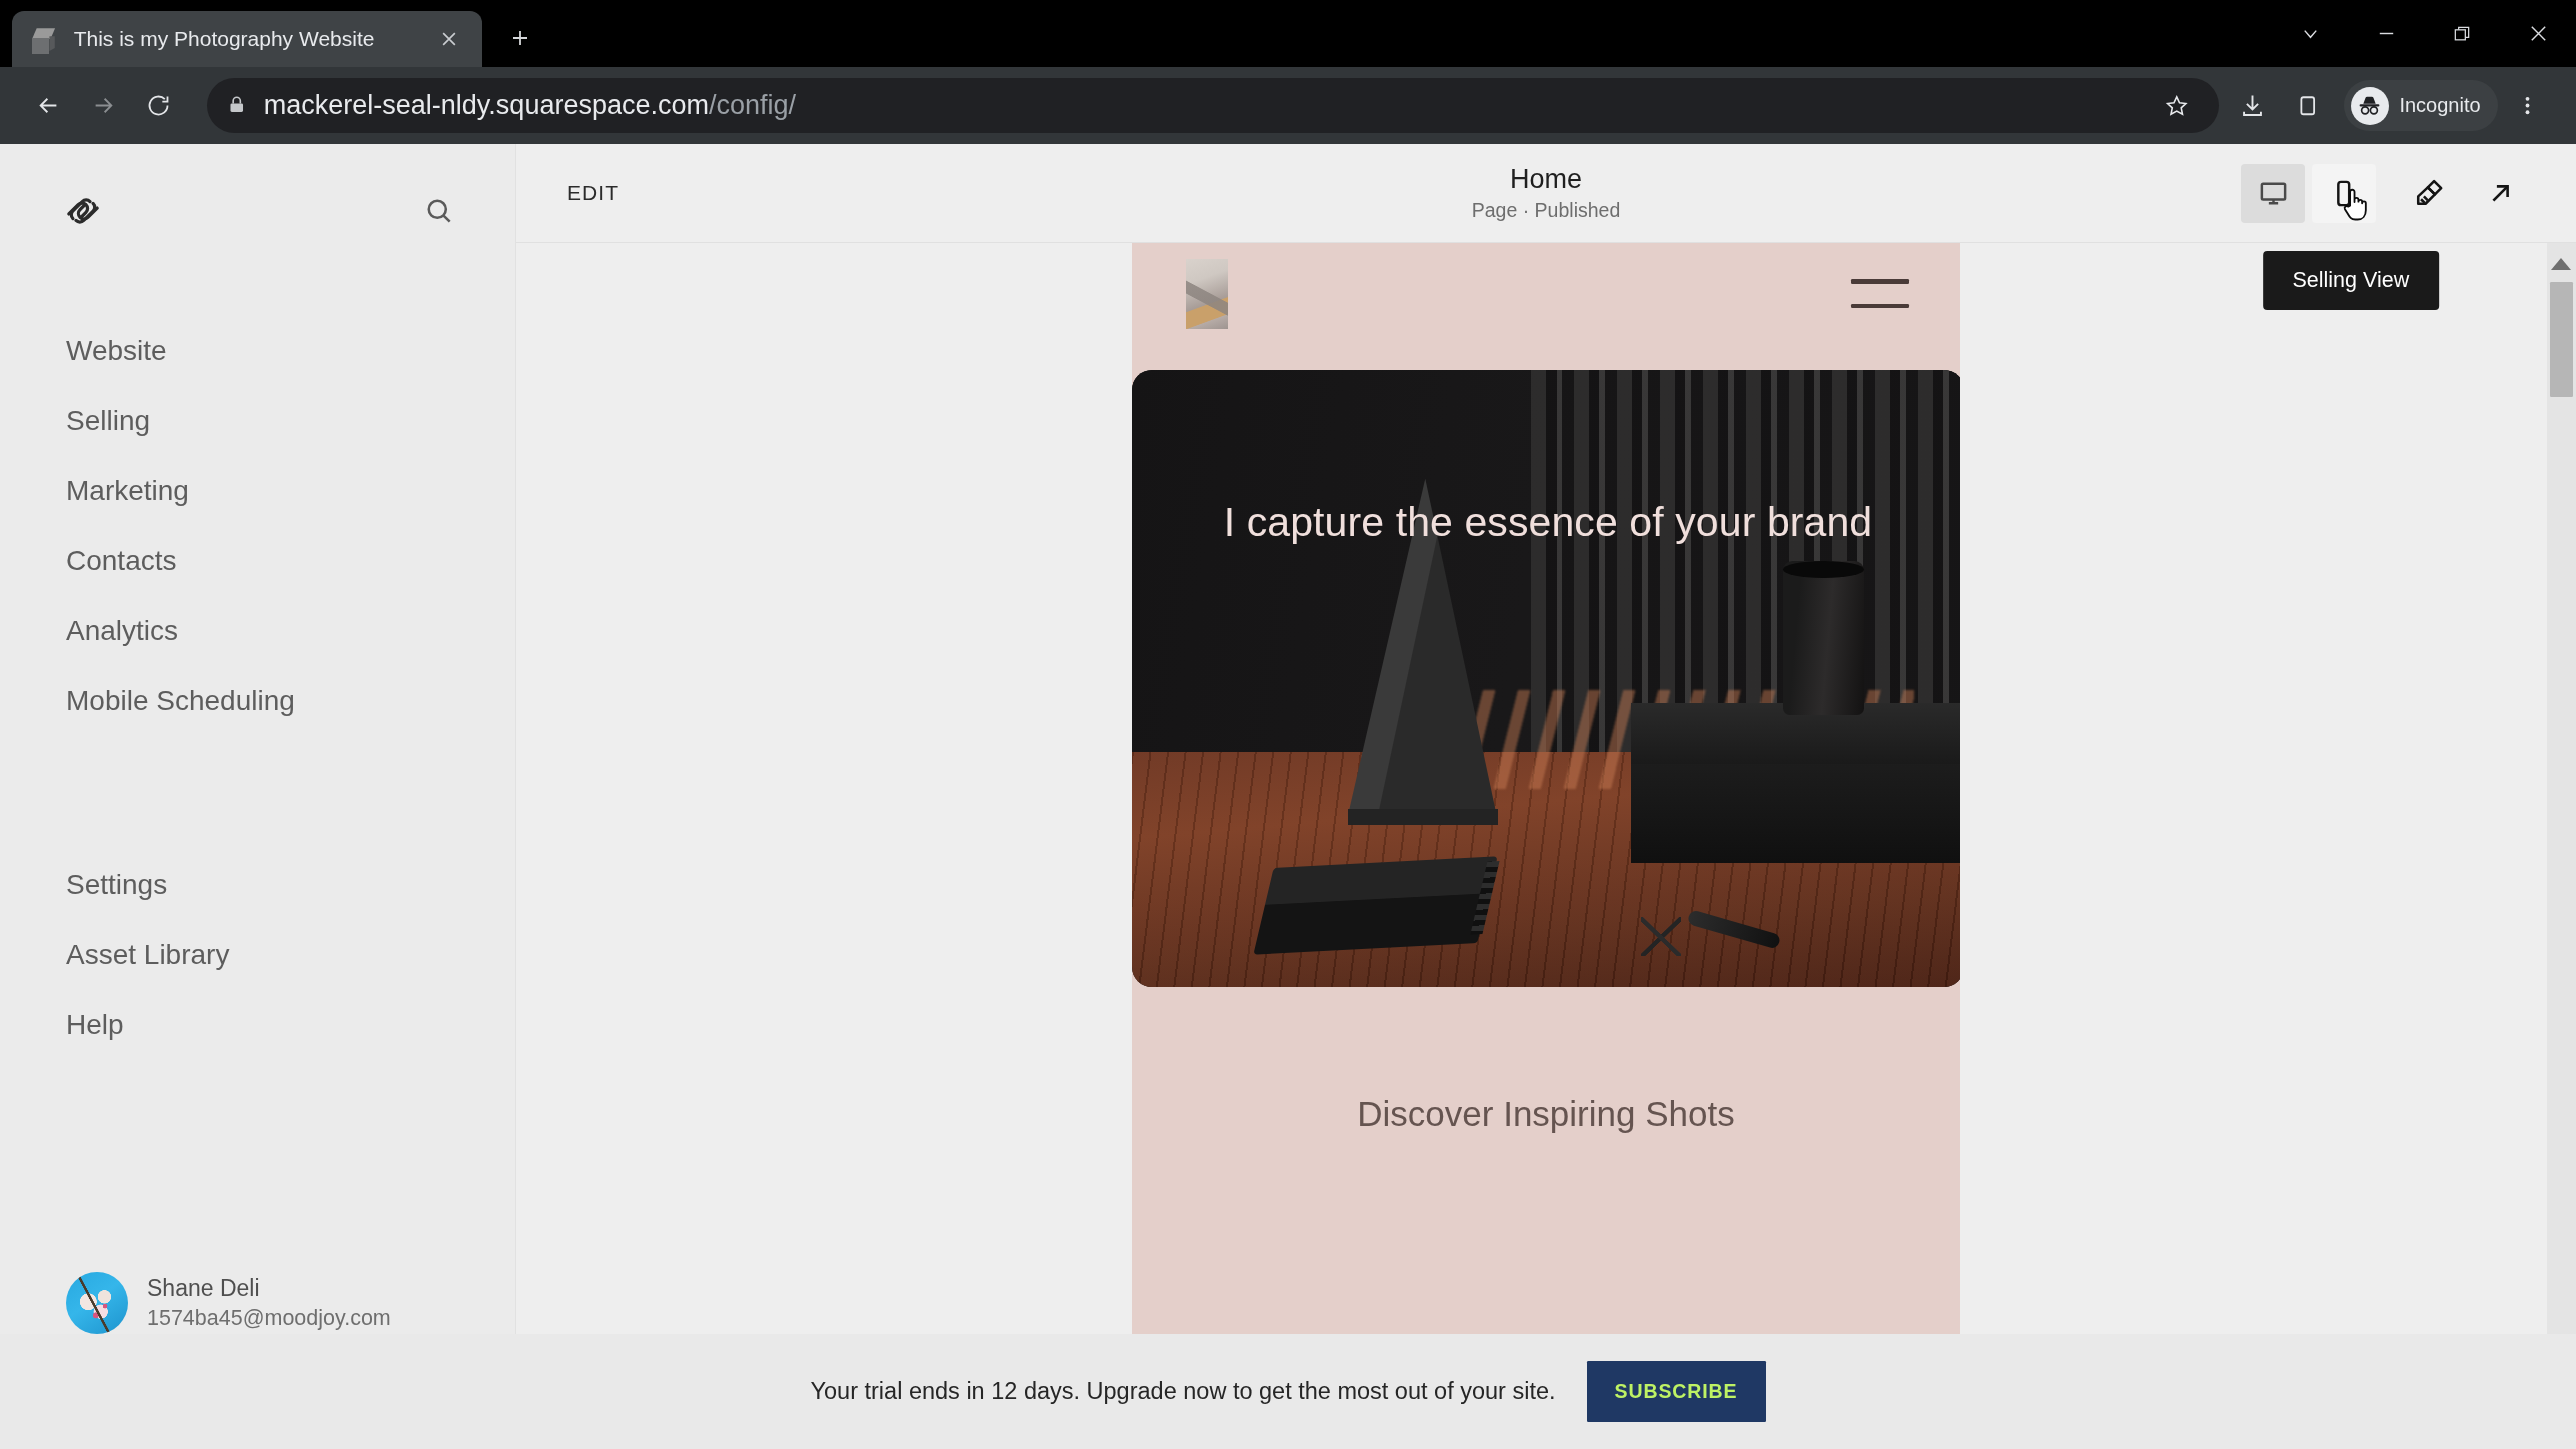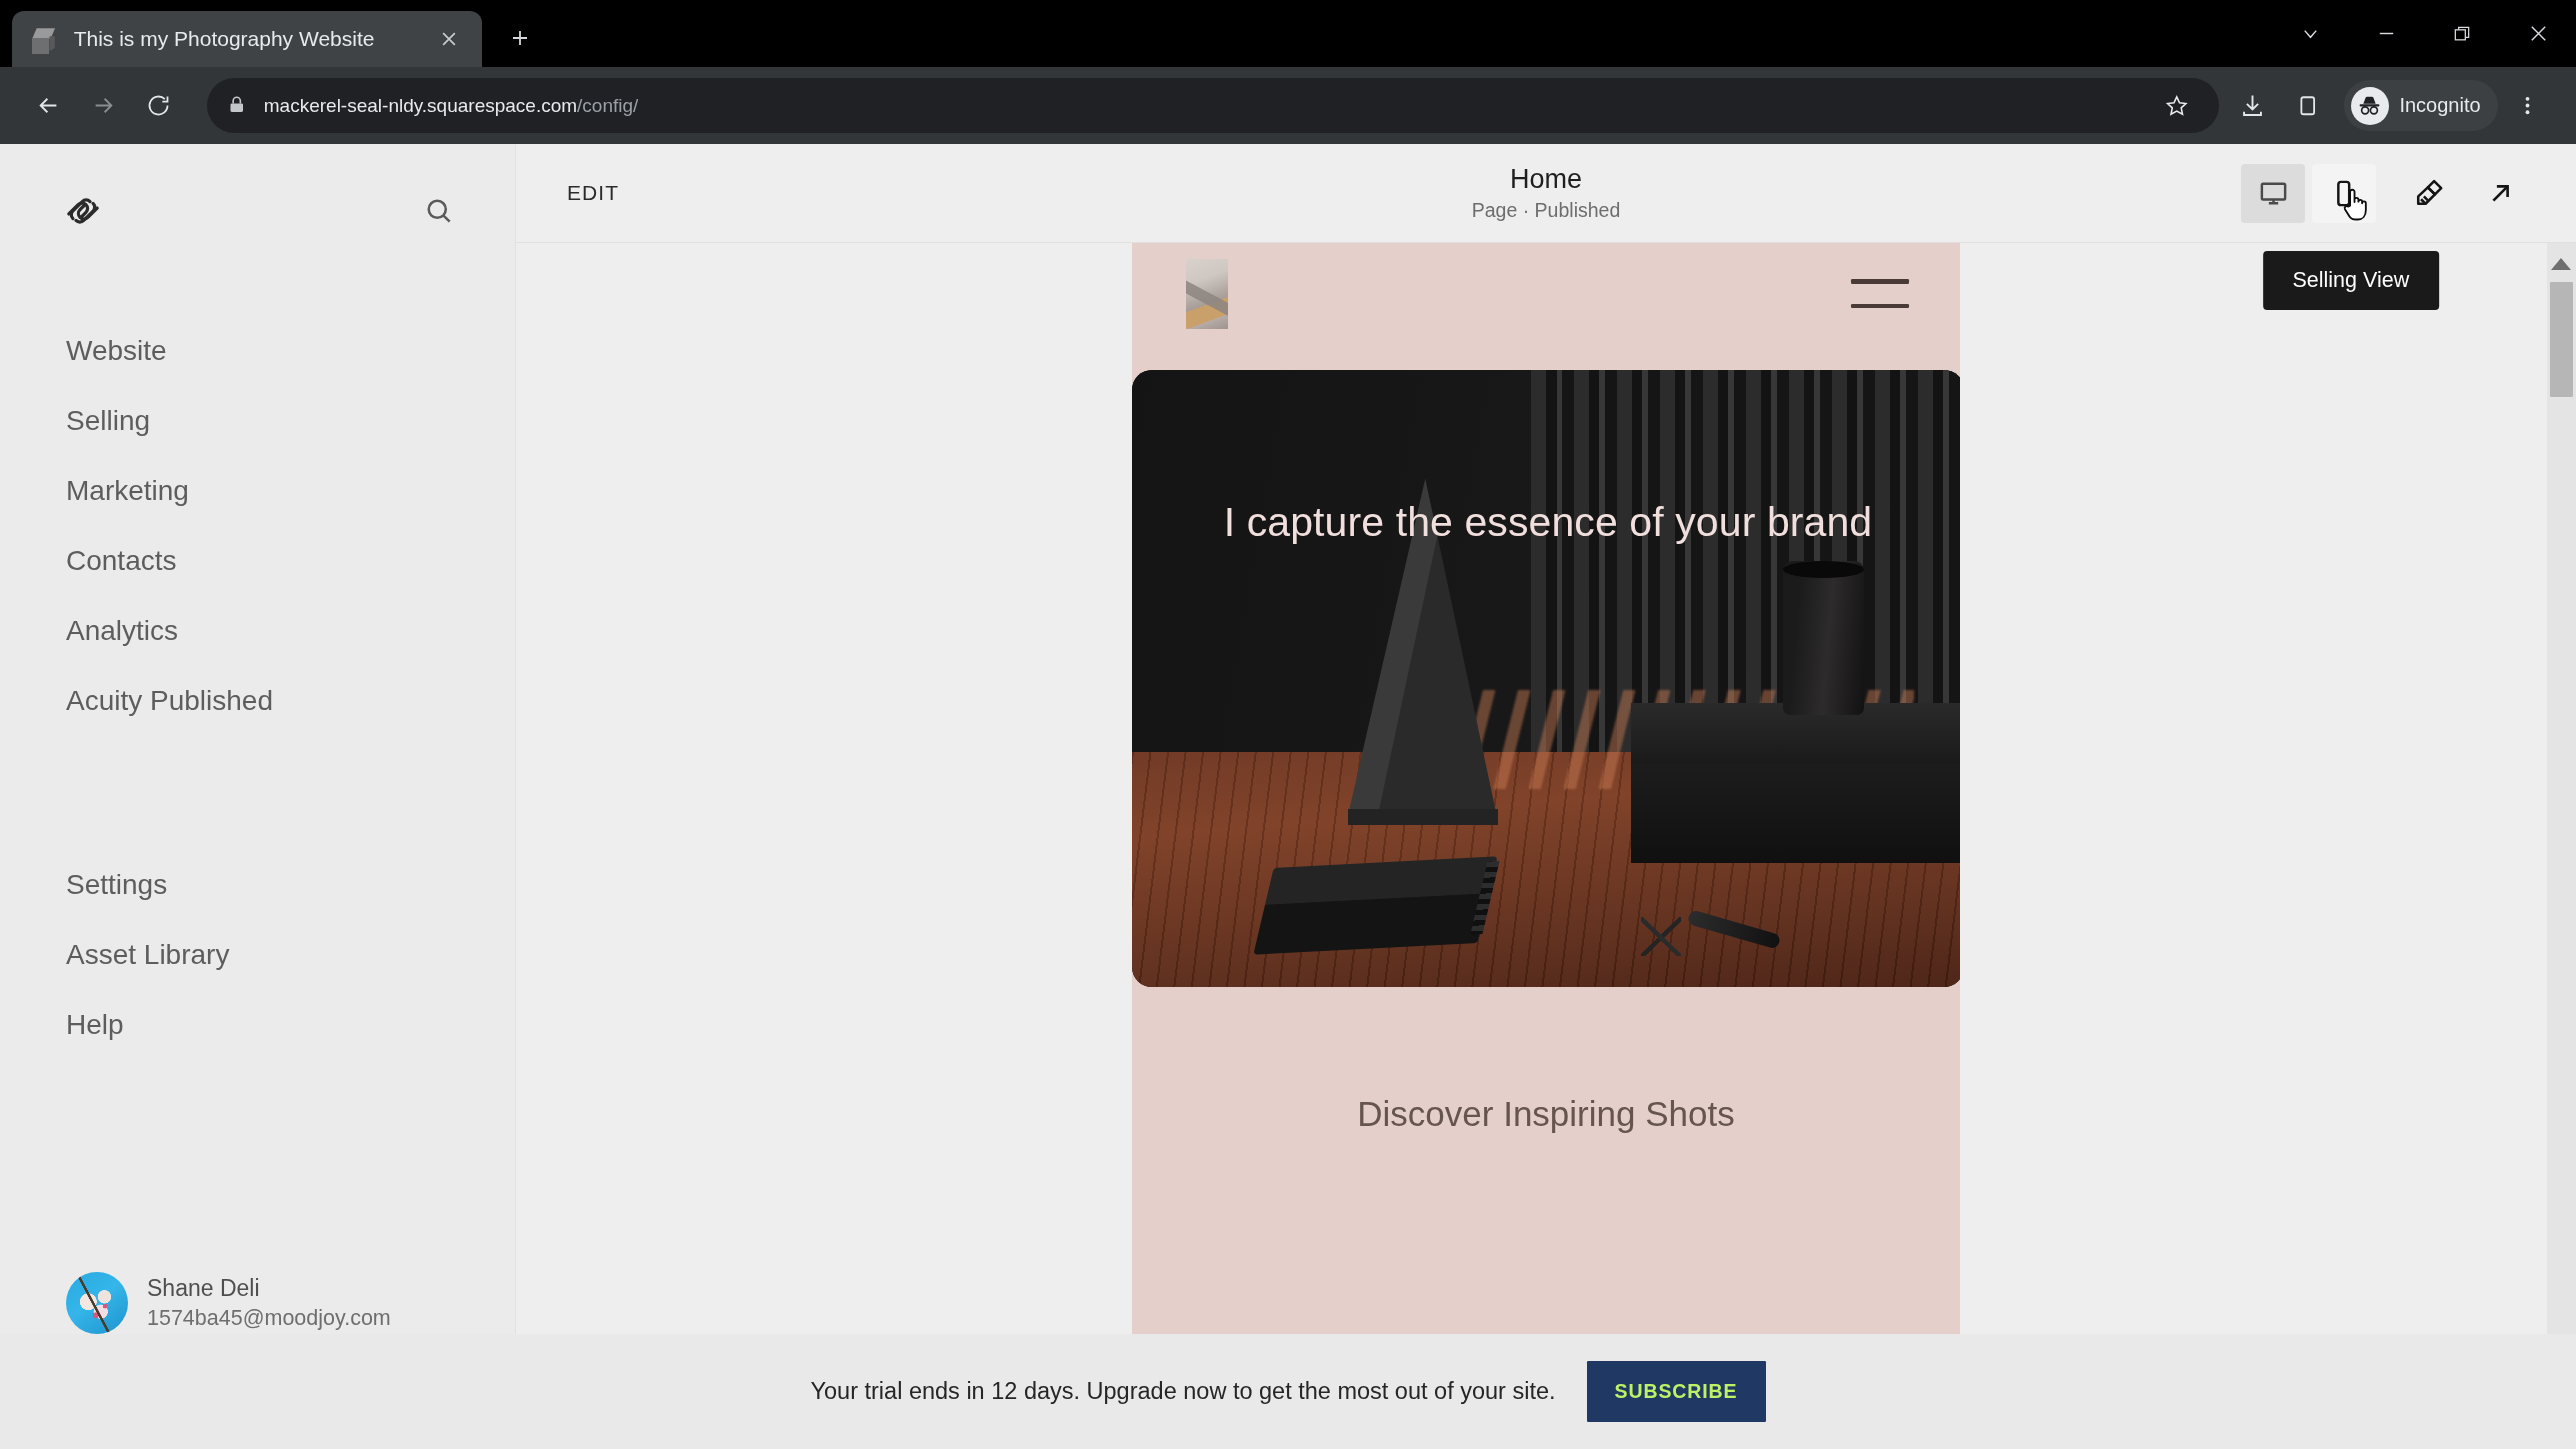--- a/index.html
+++ b/index.html
@@ -121,21 +121,21 @@
     gap: 14.8px;
     min-width: 0;
   }
   .lock-icon {
     width: 23px; height: 23px;
     flex: 0 0 auto;
     position: relative;
   }
   .url-text {
     color: #e8eaed;
-    font-size: 19px;
+    font-size: 27px;
     white-space: nowrap;
     overflow: hidden;
   }
   .url-text .path { color: #9aa0a6; }
   .star-btn {
     width: 48px; height: 48px;
     margin-left: auto;
     display: flex; align-items: center; justify-content: center;
     color: #e8eaed;
     flex: 0 0 auto;
@@ -648,21 +648,21 @@
         </svg>
       </span>
     </div>
 
     <nav class="nav-group">
       <a class="nav-item">Website</a>
       <a class="nav-item">Selling</a>
       <a class="nav-item">Marketing</a>
       <a class="nav-item">Contacts</a>
       <a class="nav-item">Analytics</a>
-      <a class="nav-item">Acuity Published</a>
+      <a class="nav-item">Mobile Scheduling</a>
     </nav>
 
     <nav class="nav-group lower">
       <a class="nav-item">Settings</a>
       <a class="nav-item">Asset Library</a>
       <a class="nav-item">Help</a>
     </nav>
 
     <div class="user-block">
       <span class="avatar"></span>

